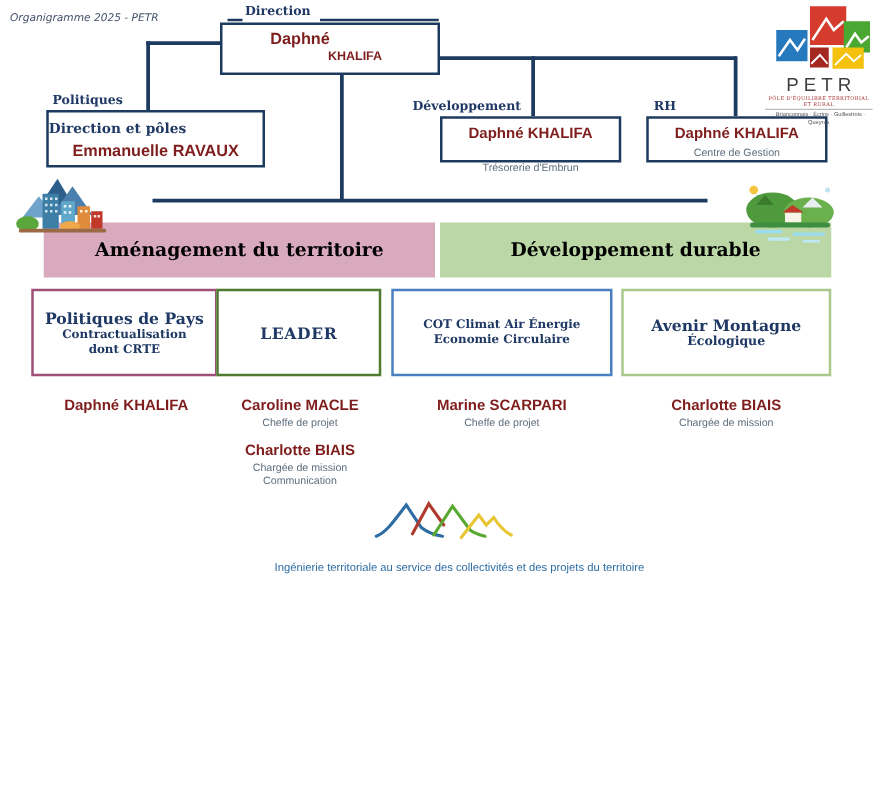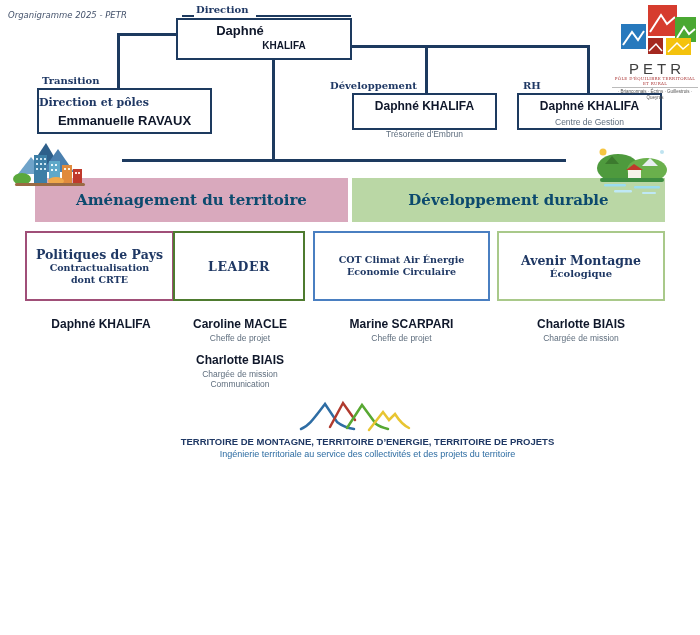--- a/index.html
+++ b/index.html
@@ -4,26 +4,26 @@
 <style>
   html,body{margin:0;padding:0;background:#ffffff;}
   .canvas{position:relative;width:700px;height:635px;background:#ffffff;overflow:hidden;
           font-family:"DejaVu Serif",serif;}
   .abs{position:absolute;}
   .line{position:absolute;background:#1d3a5f;}
   .orgbox{position:absolute;background:#ffffff;border:2.5px solid #1d3a5f;box-sizing:border-box;}
   .boxlabel{position:absolute;font-family:"DejaVu Serif",serif;font-weight:bold;color:#1f3864;
             font-size:10px;line-height:14px;white-space:nowrap;}
   .serif-b{font-family:"DejaVu Serif",serif;font-weight:bold;color:#1f3864;}
-  .name{font-family:"Liberation Sans",sans-serif;font-weight:bold;color:#0f172a;}
+  .name{font-family:"Liberation Sans",sans-serif;font-weight:bold;color:#7f1d1d;}
   .muted{font-family:"Liberation Sans",sans-serif;color:#5f6e7e;}
   .watermark{position:absolute;left:8px;top:10px;font-size:8.5px;font-style:italic;
              color:#44526b;font-family:"DejaVu Sans",sans-serif;}
   .banner{position:absolute;top:178px;height:44px;display:flex;align-items:center;justify-content:center;
-          font-family:"DejaVu Serif",serif;font-weight:bold;font-size:15px;color:#0c4a6e;}
+          font-family:"DejaVu Serif",serif;font-weight:bold;font-size:15px;color:#000000;}
   .banner.pink{left:35px;width:313px;background:#d9a9bd;}
   .banner.green{left:352px;width:313px;background:#bad7a5;}
   .progbox{position:absolute;top:231px;height:70px;background:#ffffff;box-sizing:border-box;
            display:flex;flex-direction:column;align-items:center;justify-content:center;text-align:center;}
   .progbox .t{font-size:12.5px;line-height:15px;}
   .progbox .s{font-size:9.5px;line-height:12px;}
   .staff-col{position:absolute;text-align:center;}
   .staff-col .nm{font-size:12px;line-height:14px;}
   .staff-col .rl{font-size:8.5px;line-height:10px;margin-top:2px;}
   .footer-title{position:absolute;left:35px;width:665px;top:436px;text-align:center;
@@ -53,21 +53,21 @@
   <div class="line" style="left:122px;top:159px;width:444px;height:2.5px;"></div>
 
   <div class="orgbox" style="left:176px;top:18px;width:176px;height:42px;">
     <div class="name" style="font-size:13px;line-height:15px;text-align:center;margin-top:3px;transform:translateX(-24px);">Daphné</div>
     <div class="name" style="font-size:10px;line-height:15px;text-align:center;transform:translateX(20px);">KHALIFA</div>
   </div>
   <div class="boxlabel" style="left:196px;top:3px;">Direction</div>
   <div class="line" style="left:182px;top:15px;width:12px;height:2px;"></div>
   <div class="line" style="left:256px;top:15px;width:95px;height:2px;"></div>
 
-  <div class="boxlabel" style="left:42px;top:74px;">Transition</div>
+  <div class="boxlabel" style="left:42px;top:74px;">Politiques</div>
   <div class="orgbox" style="left:37px;top:88px;width:175px;height:46px;">
     <div class="serif-b" style="font-size:11px;line-height:13px;text-align:left;margin-top:6px;">Direction et pôles</div>
     <div class="name" style="font-size:13px;line-height:15px;text-align:center;margin-top:4px;">Emmanuelle RAVAUX</div>
   </div>
 
   <div class="boxlabel" style="left:330px;top:79px;">Développement</div>
   <div class="orgbox" style="left:352px;top:93px;width:145px;height:37px;">
     <div class="name" style="font-size:12px;line-height:14px;text-align:center;margin-top:4px;">Daphné KHALIFA</div>
     <div class="muted" style="font-size:8.5px;line-height:10px;text-align:center;margin-top:16px;">Trésorerie d'Embrun</div>
   </div>
@@ -166,21 +166,20 @@
     <div class="name nm">Charlotte BIAIS</div>
     <div class="muted rl">Chargée de mission</div>
   </div>
 
   <svg class="abs" style="left:299px;top:397px;" width="112" height="36" viewBox="0 0 112 36">
     <path d="M2 32 C10 29,16 20,26 7 L38 25 C43 29,49 31,55 32" stroke="#2e6da4" stroke-width="2.5" fill="none" stroke-linecap="round"></path>
     <path d="M31 30 L44 6 L56 23" stroke="#b03a2e" stroke-width="2.5" fill="none" stroke-linecap="round"></path>
     <path d="M48 31 L63 8 L77 27 C81 30,85 31,89 32" stroke="#58a832" stroke-width="2.5" fill="none" stroke-linecap="round"></path>
     <path d="M70 33 L84 15 L90 23 L96 17 C101 25,106 29,110 31" stroke="#e8c532" stroke-width="2.5" fill="none" stroke-linecap="round"></path>
   </svg>
-  <div class="footer-title">TERRITOIRE DE MONTAGNE, TERRITOIRE D’ENERGIE, TERRITOIRE DE PROJETS</div>
   <div class="footer-sub">Ingénierie territoriale au service des collectivités et des projets du territoire</div>
 
   <div class="petr">
     <svg width="86" height="52" viewBox="0 0 86 52">
       <rect x="9" y="20" width="25" height="25" fill="#2779bd"></rect>
       <path d="M11 41 L20 28 L26 36 L32 27" stroke="#fff" stroke-width="2" fill="none"></path>
       <rect x="36" y="1" width="29" height="31" fill="#d63c2e"></rect>
       <path d="M38 28 L49 11 L55 20 L63 13" stroke="#fff" stroke-width="2" fill="none"></path>
       <rect x="36" y="34" width="15" height="16" fill="#a4281f"></rect>
       <path d="M37 47 L44 40 L50 47" stroke="#fff" stroke-width="1.5" fill="none"></path>

